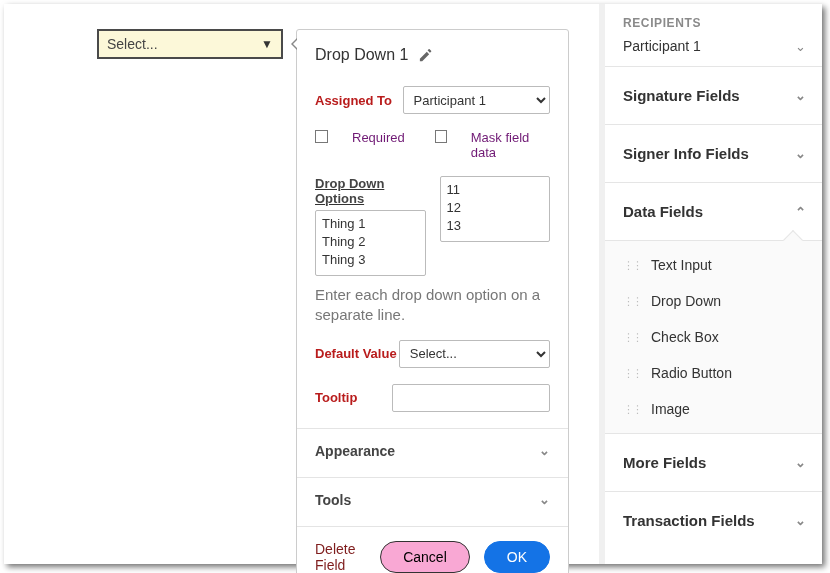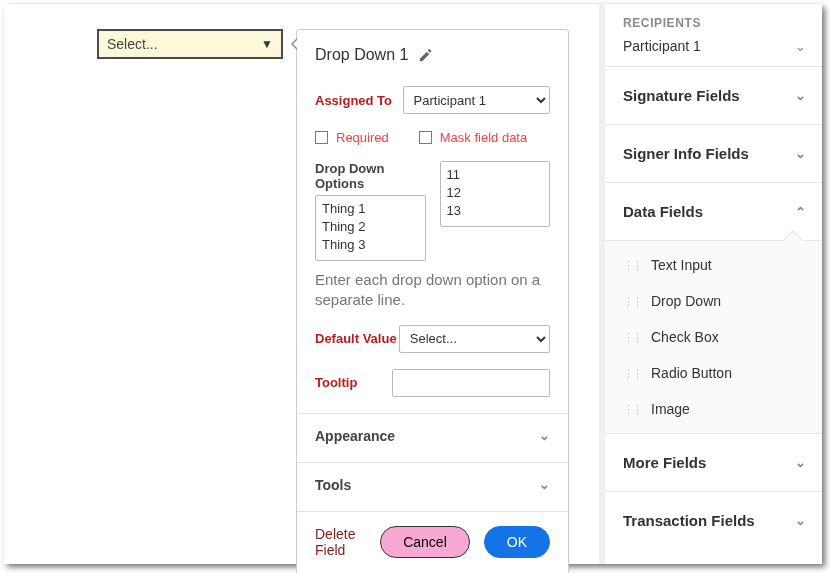--- a/index.html
+++ b/index.html
@@ -23,25 +23,25 @@
   .pencil { width:15px; height:15px; }
 
   .row { display:flex; align-items:center; margin-bottom:16px; }
   .row .lbl { width:88px; font-size:13px; color:#b91c1c; font-weight:600; }
   select.sel, input.inp { height:28px; border:1px solid #bbb; border-radius:2px; padding:2px 6px; font-size:13px; color:#333; background:#fff; }
   select.sel.big { width:148px; }
   select.sel.def { width:158px; }
   input.inp.tt { width:158px; }
 
   .checks { display:flex; gap:30px; margin-bottom:16px; }
-  .ck { display:flex; align-items:center; gap:8px; font-size:13px; color:#ef4444; }
+  .ck { display:flex; gap:24px; font-size:13px; color:#701a75; }
   .ckbox { width:13px; height:13px; border:1px solid #777; background:#fff; display:inline-block; }
 
   .two-col { display:flex; gap:14px; }
-  .col { flex:1; }
+  .col { flex:1;text-decoration:underline; }
   .col-head { font-size:13px; font-weight:600; color:#444; margin-bottom:4px; display:flex; justify-content:space-between; align-items:baseline; }
   .hide-link { color:#2d6bc4; font-weight:400; font-size:13px; }
   textarea.listbox { width:100%; height:66px; border:1px solid #bbb; border-radius:2px; padding:4px 6px; font-size:13px; color:#333; font-family:inherit; resize:none; line-height:1.4; }
   .hint { font-size:15px; color:#777; margin-top:6px; margin-bottom:14px; line-height:1.35; }
 
   .divider { height:1px; background:#e4e4e4; margin:6px -18px 0; }
   .acc-row { display:flex; justify-content:space-between; align-items:center; padding:14px 0 12px; font-size:14px; color:#444; font-weight:600; cursor:pointer; }
   .chev { font-size:13px; color:#888; }
 
   .footer { display:flex; align-items:center; gap:14px; margin-top:14px; }

